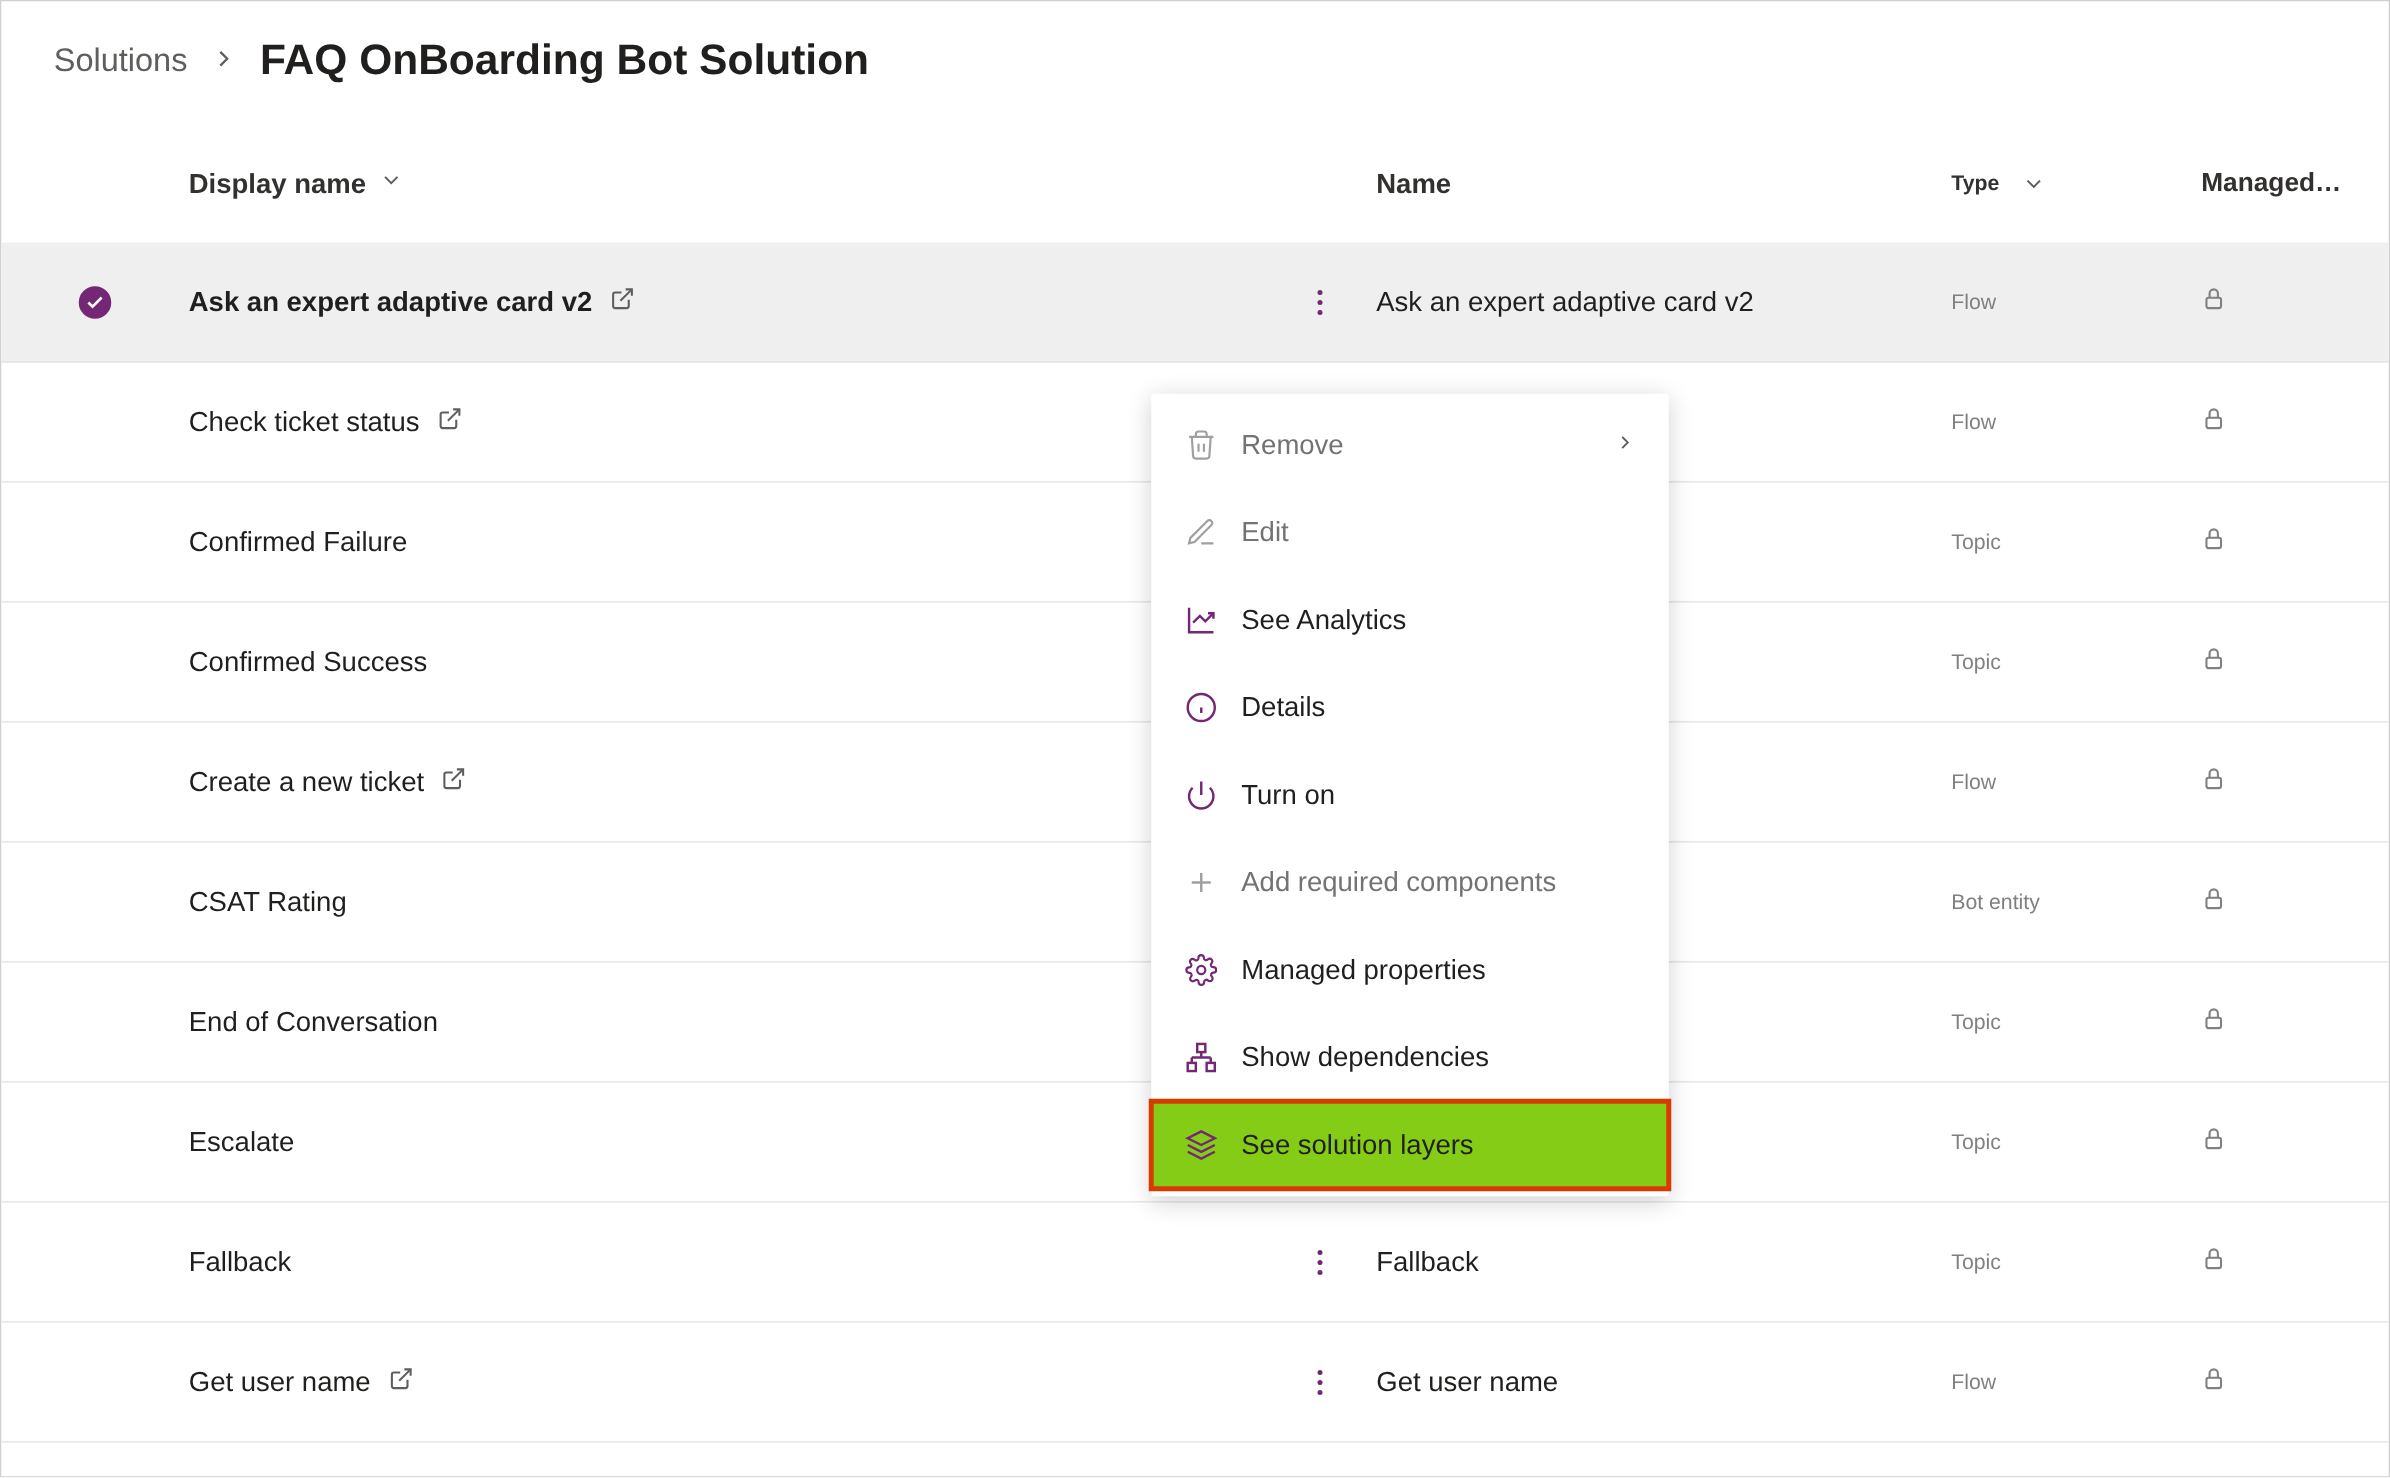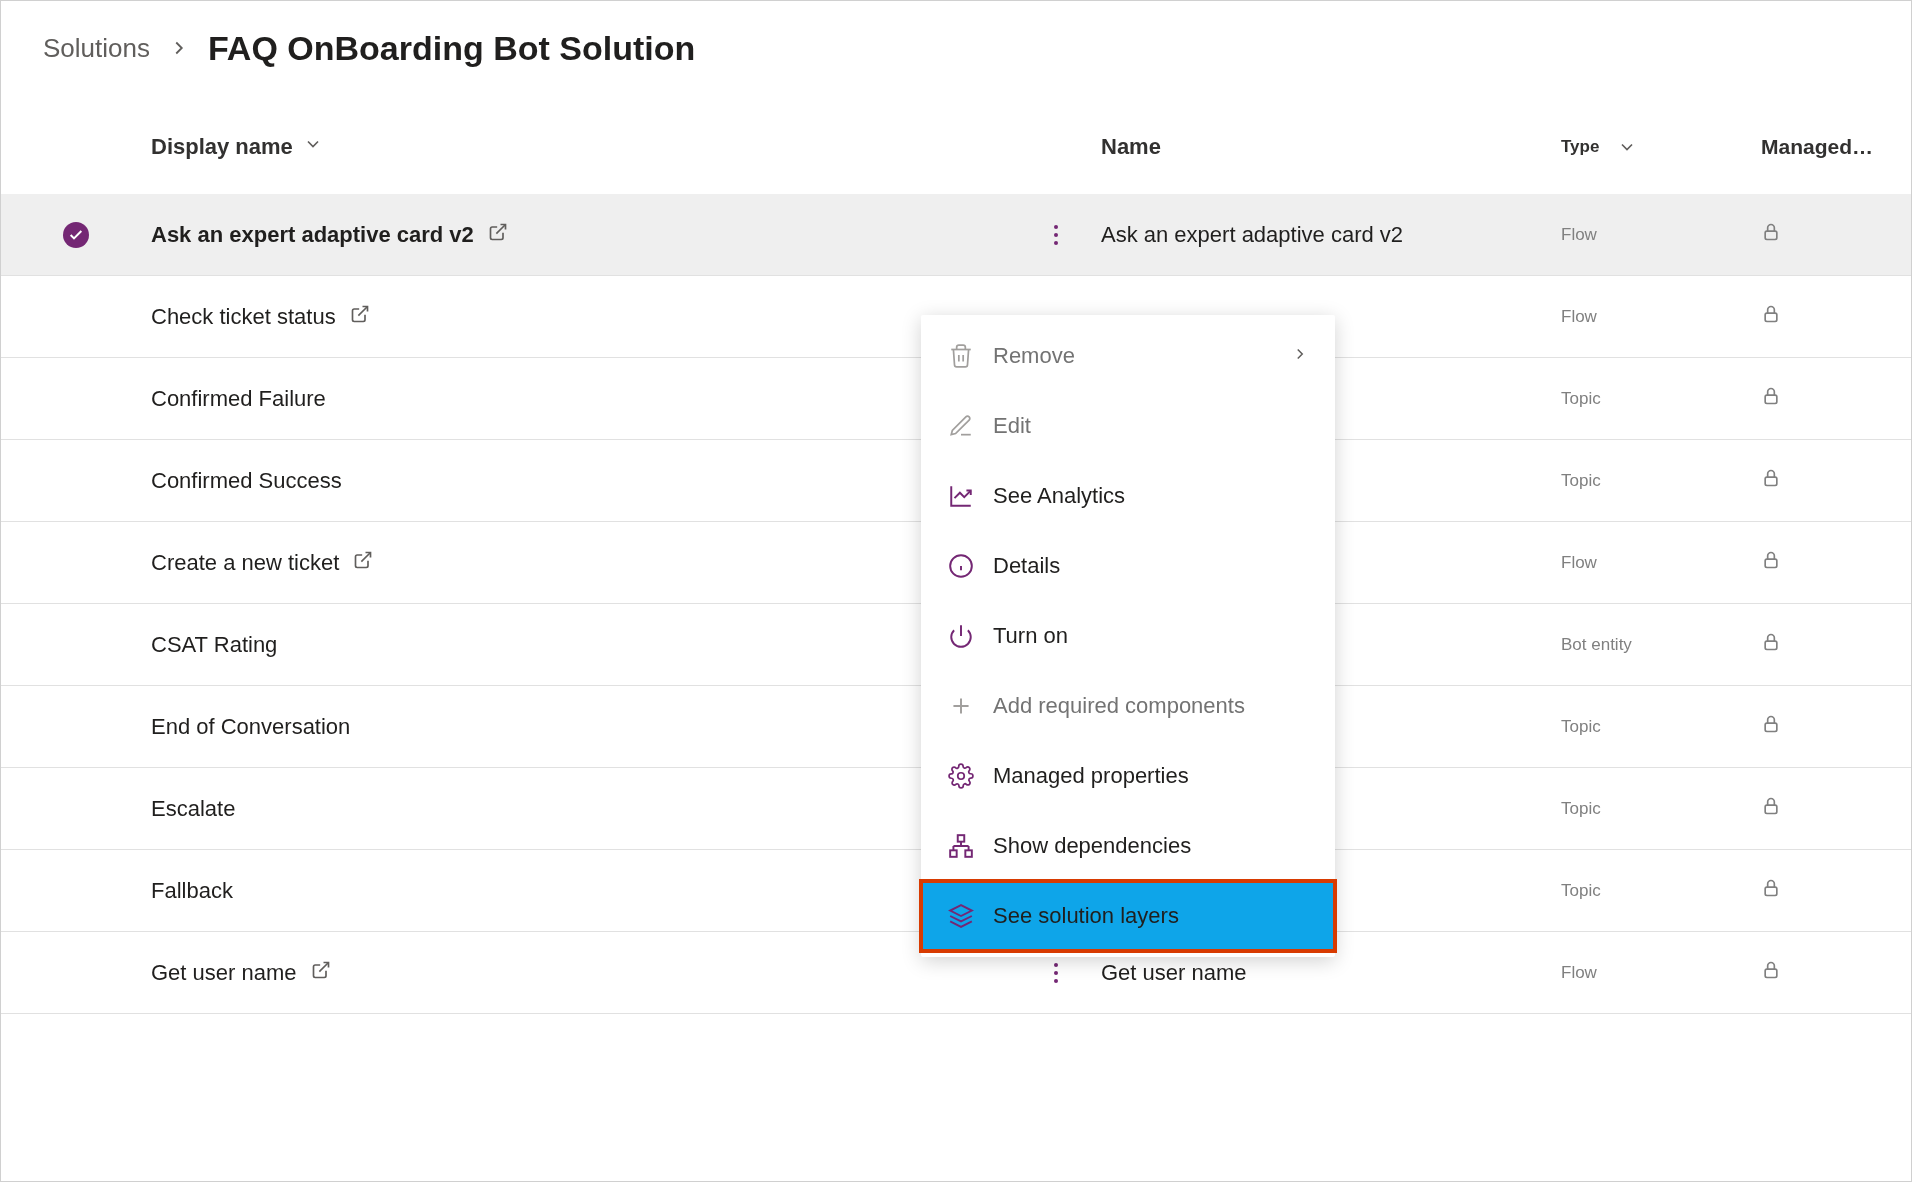--- a/index.html
+++ b/index.html
@@ -42,21 +42,21 @@
   }
 
   .table {
     width: 100%;
   }
   .row {
     display: grid;
     grid-template-columns: 150px 870px 70px 470px 200px 200px;
     align-items: center;
     border-bottom: 1px solid #e1e1e1;
-    height: 82px;
+    height: 96px;
     padding: 0;
   }
   .row.header {
     border-bottom: none;
     height: 70px;
     font-weight: 600;
     color: #323130;
     font-size: 21px;
     margin-bottom: 12px;
   }
@@ -181,21 +181,21 @@
   }
   .menu-item.disabled .menu-icon { color:#a19f9d; }
   .menu-item .menu-icon svg { width:26px; height:26px; }
   .menu-item .menu-chevron {
     margin-left:auto;
     color:#605e5c;
   }
   .menu-item.highlighted {
     outline: 4px solid #d83b01;
     outline-offset: -2px;
-    background:#0ea5e9;
+    background:#84cc16;
   }
 </style>
 </head>
 <body>
 
 <div class="frame">
 
   <div class="breadcrumb">
     <span class="breadcrumb-part">Solutions</span>
     <span class="breadcrumb-sep">

